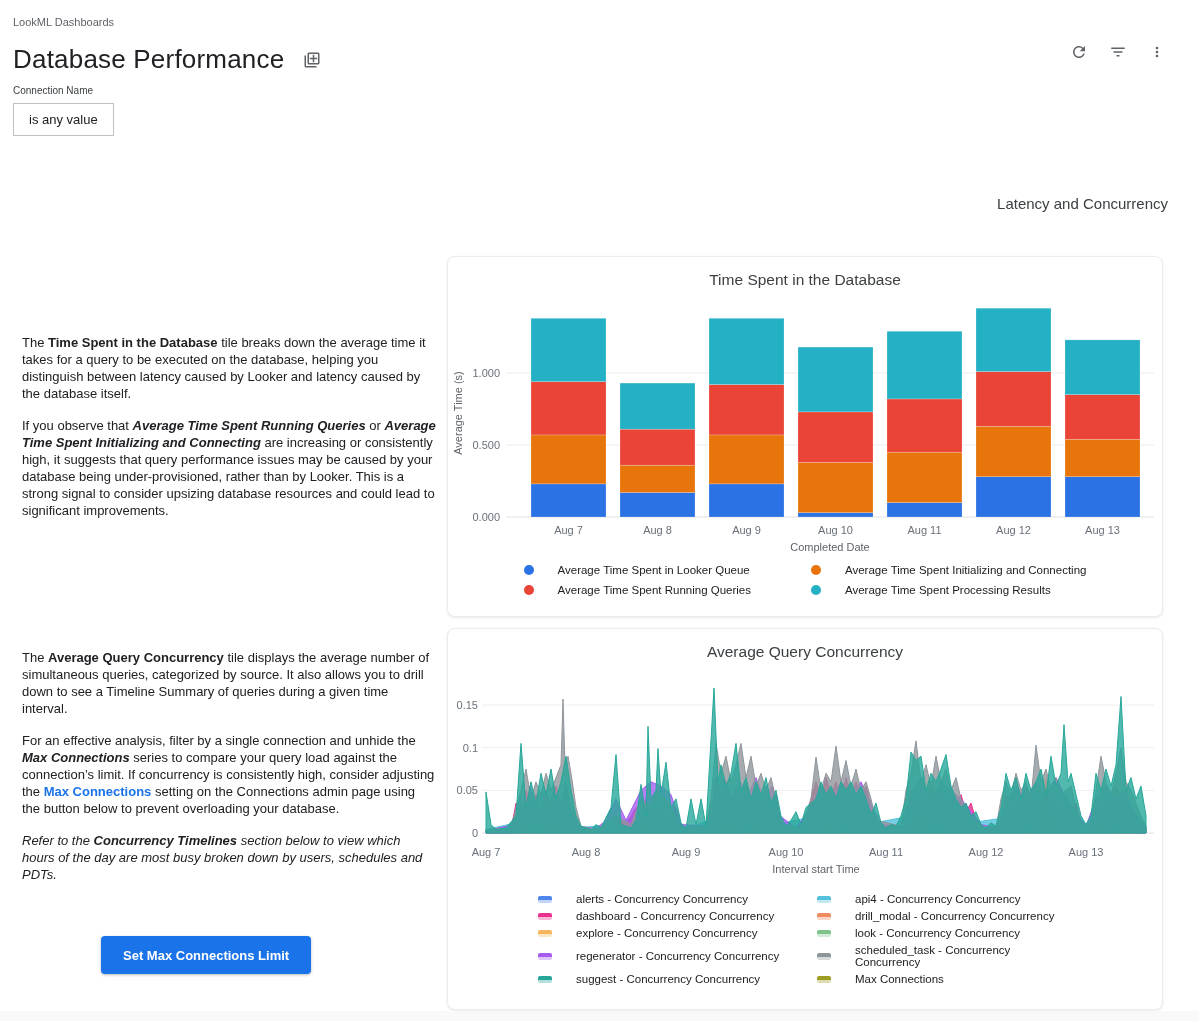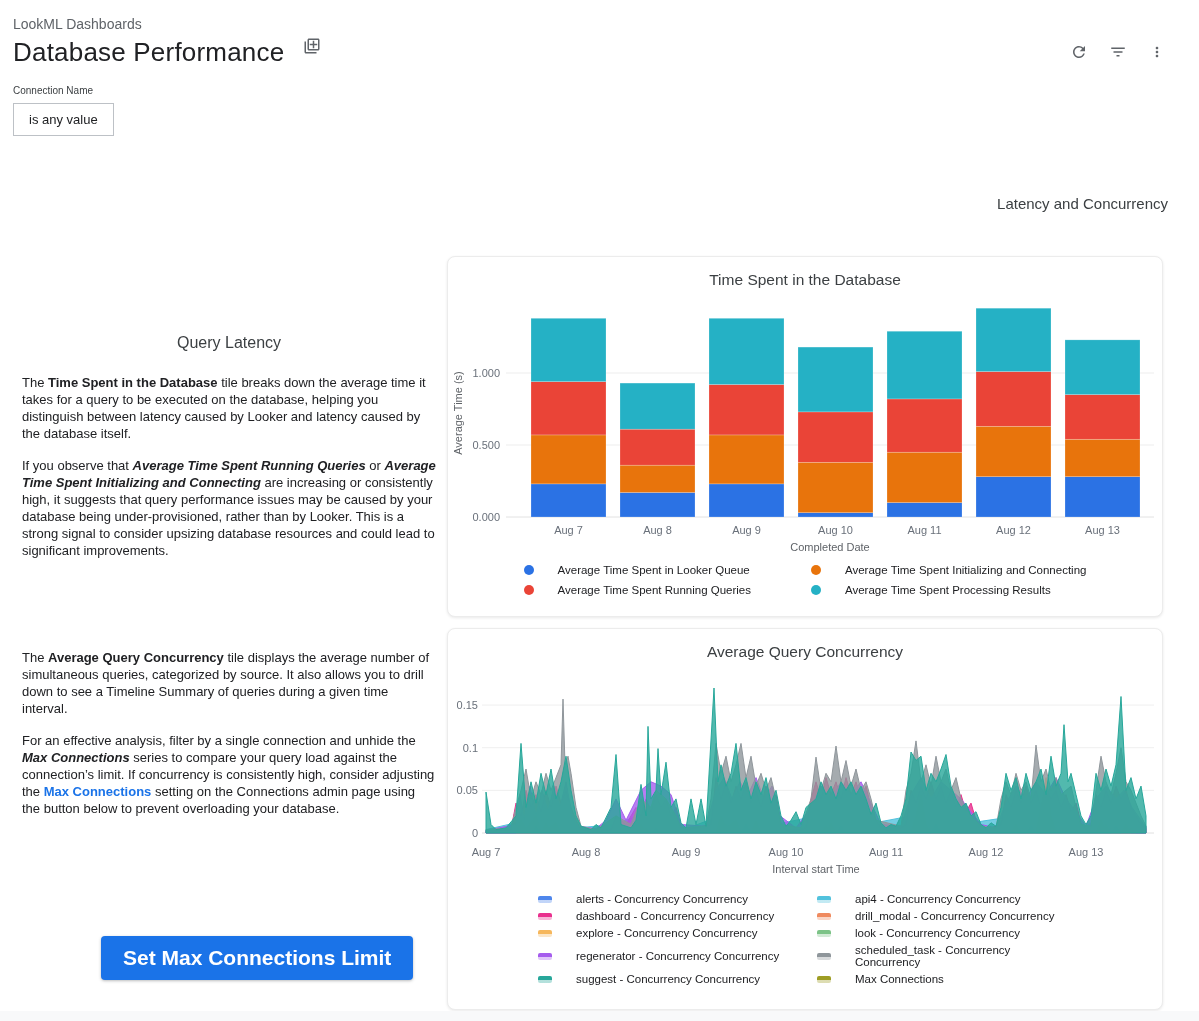--- a/index.html
+++ b/index.html
@@ -3,22 +3,22 @@
 <meta charset="utf-8">
 <style>
   * { box-sizing: border-box; margin: 0; padding: 0; }
   html,body { width:1199px; height:1021px; }
   body {
     font-family: "Liberation Sans", sans-serif;
     background:#ffffff; color:#202124; position:relative; overflow:hidden;
   }
   
   .header { position:absolute; left:13px; top:16px; }
-  .breadcrumb { font-size:14px; color:#5f6368; margin-bottom:5px; }
-  .title-row { display:flex; align-items:flex-start; gap:19px; }
+  .breadcrumb { font-size:11px; color:#5f6368; margin-bottom:16px; }
+  .title-row { display:flex; align-items:center; gap:19px; }
   .page-title { font-size:26px; font-weight:400; color:#202124; letter-spacing:.2px; }
   .title-icon svg { display:block; fill:#5f6368; }
   .actions { position:absolute; right:32px; top:42px; display:flex; align-items:center; gap:19px; }
   .icon-btn { width:20px; height:20px; display:flex; align-items:center; justify-content:center; cursor:pointer; }
   .icon-btn svg { fill:#5f6368; }
   
   .filter-area { position:absolute; left:13px; top:85px; }
   .filter-label { font-size:10px; color:#3c4043; margin-bottom:7px; }
   .filter-box {
     display:inline-block; border:1px solid #bdc1c6; border-radius:0;
@@ -34,22 +34,22 @@
   .tb-heading { text-align:center; font-size:16px; color:#3c4043; font-weight:400; margin-bottom:22px; }
   .text-block p { font-size:13px; line-height:17px; color:#202124; margin-bottom:15px; }
   .text-block p:last-child { margin-bottom:0; }
   .b  { font-weight:bold; }
   .i  { font-style:italic; }
   .bi { font-weight:bold; font-style:italic; }
   .link { color:#1a73e8; font-weight:bold; cursor:pointer; }
   
   .max-conn-btn {
     position:absolute; left:101px; top:936px; border:none; cursor:pointer;
-    background:#1a73e8; color:#fff; font-family:inherit; font-size:21px; font-weight:bold;
-    padding:0 22px; height:44px; border-radius:4px; box-shadow:0 1px 3px rgba(60,64,67,.35);
+    background:#1a73e8; color:#fff; font-family:inherit; font-size:13px; font-weight:bold;
+    padding:0 22px; height:38px; border-radius:4px; box-shadow:0 1px 3px rgba(60,64,67,.35);
   }
   
   .card { position:absolute; left:447px; width:716px; background:#fff;
     border:1px solid #ececec; border-radius:8px; box-shadow:0 1px 3px rgba(0,0,0,.09); }
   .card-1 { top:256px; height:361px; }
   .card-2 { top:628px; height:382px; }
   .card-title { text-align:center; font-size:15.5px; color:#3c4043; padding-top:14px; height:40px; }
   svg.chart { display:block; }
   svg text.tick { font-size:11px; fill:#69707a; font-family:"Liberation Sans",sans-serif; }
   svg text.axis-title { font-size:11px; fill:#5f6368; font-family:"Liberation Sans",sans-serif; }
@@ -97,28 +97,28 @@
 </div>
 
 <div class="filter-area">
   <div class="filter-label">Connection Name</div>
   <div class="filter-box">is any value</div>
 </div>
 
 <div class="section-title">Latency and Concurrency</div>
 
 <div class="text-block tb-latency">
-  <div class="tb-heading">Query Latency</div>
   <p><span>The </span><span class="b">Time Spent in the Database</span><span> tile breaks down the average time it takes for a query to be executed on the database, helping you distinguish between latency caused by Looker and latency caused by the database itself.</span></p>
   <p><span>If you observe that </span><span class="bi">Average Time Spent Running Queries</span><span> or </span><span class="bi">Average Time Spent Initializing and Connecting</span><span> are increasing or consistently high, it suggests that query performance issues may be caused by your database being under-provisioned, rather than by Looker. This is a strong signal to consider upsizing database resources and could lead to significant improvements.</span></p>
 </div>
 
 <div class="text-block tb-concurrency">
   <p><span>The </span><span class="b">Average Query Concurrency</span><span> tile displays the average number of simultaneous queries, categorized by source. It also allows you to drill down to see a Timeline Summary of queries during a given time interval.</span></p>
   <p><span>For an effective analysis, filter by a single connection and unhide the </span><span class="bi">Max Connections</span><span> series to compare your query load against the connection’s limit. If concurrency is consistently high, consider adjusting the </span><span class="link">Max Connections</span><span> setting on the Connections admin page using the button below to prevent overloading your database.</span></p>
+  <p><span class="i">Refer to the </span><span class="bi">Concurrency Timelines</span><span class="i"> section below to view which hours of the day are most busy broken down by users, schedules and PDTs.</span></p>
 </div>
 
 <button class="max-conn-btn">Set Max Connections Limit</button>
 
 <div class="card card-1">
   <div class="card-title">Time Spent in the Database</div>
   <svg class="chart" width="716" height="258" viewBox="0 0 716 258">
       <text x="52" y="224" text-anchor="end" class="tick">0.000</text>
       <line x1="58" x2="706" y1="148" y2="148" stroke="#ededed" stroke-width="1"></line>
       <text x="52" y="152" text-anchor="end" class="tick">0.500</text>

